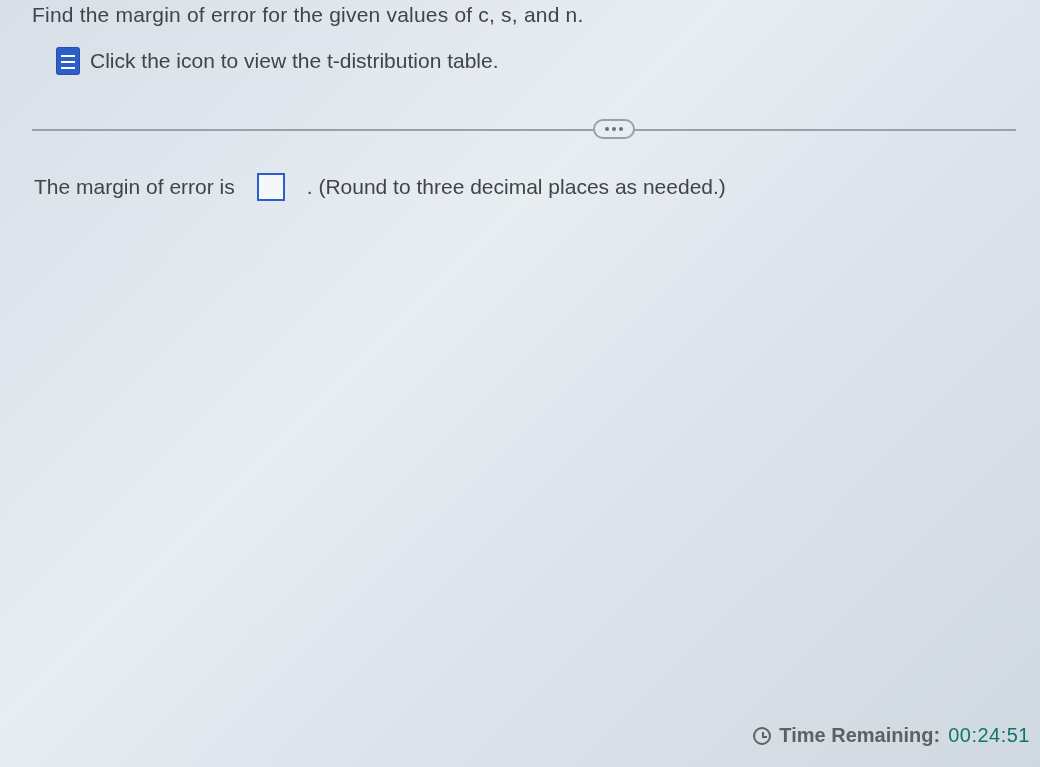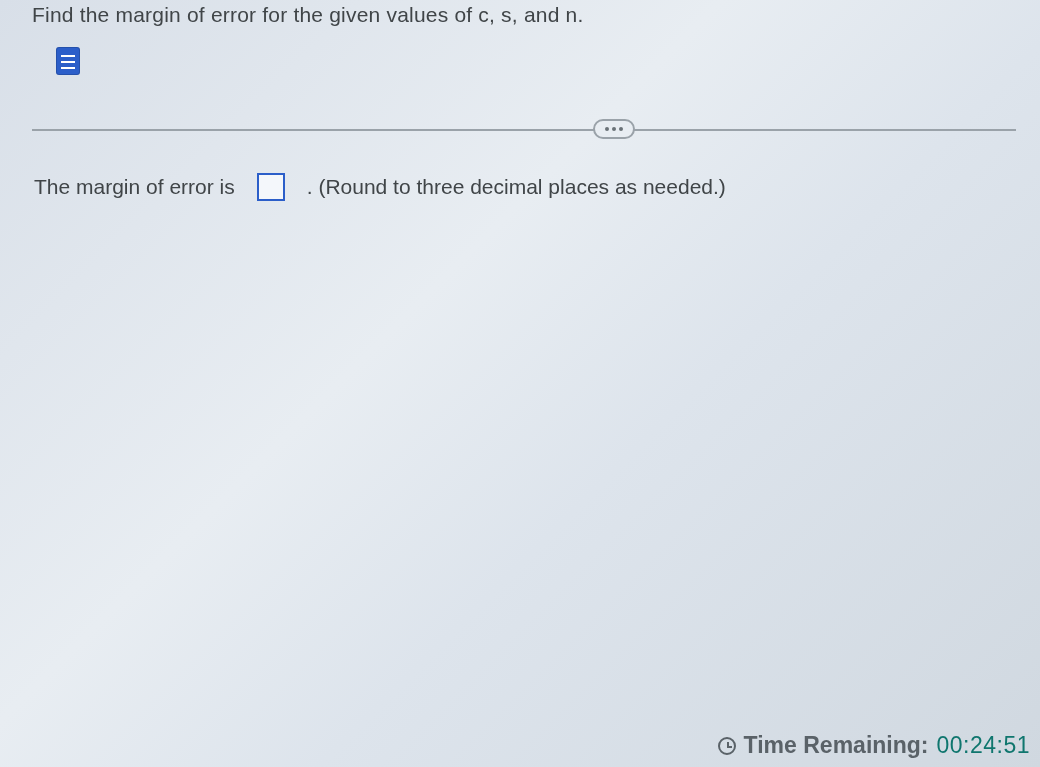--- a/index.html
+++ b/index.html
@@ -116,30 +116,30 @@
       display: inline-block;
       width: 28px;
       height: 28px;
       border: 2px solid #2b5ec9;
       background: #f4f7fb;
       margin: 0 4px;
       vertical-align: middle;
     }
     .footer-bar {
       position: absolute;
-      bottom: 0;
+      bottom: 12px;
       right: 0;
       left: 0;
       display: flex;
       justify-content: flex-end;
       align-items: center;
       padding: 8px 10px;
       gap: 8px;
       color: #5a6268;
-      font-size: 23px;
+      font-size: 20px;
       text-align: right;
     }
     .clock-icon {
       width: 18px;
       height: 18px;
       border: 2px solid #5a6268;
       border-radius: 50%;
       position: relative;
       display: inline-block;
     }
@@ -170,20 +170,21 @@
       letter-spacing: 0.5px;
     }
   </style>
 </head>
 <body>
 
 <div class="content">
   <div class="question-line">Find the margin of error for the given values of c, s, and n.</div>
   <div class="icon-line">
     <div class="table-icon"></div>
+    <div class="icon-text">Click the icon to view the t-distribution table.</div>
   </div>
 
   <div class="divider-row">
     <hr class="hr-line">
     <div class="ellipsis-pill">
       <span></span>
         <span></span>
         <span></span>
     </div>
   </div>

